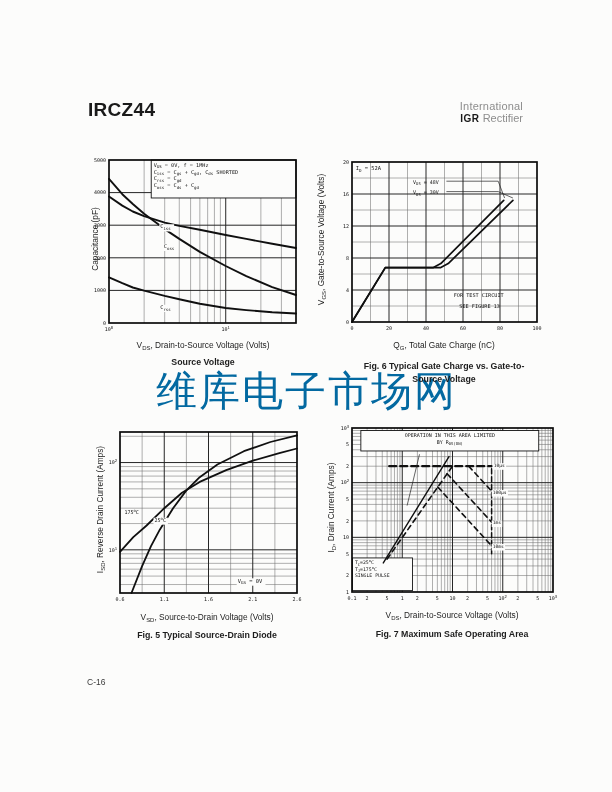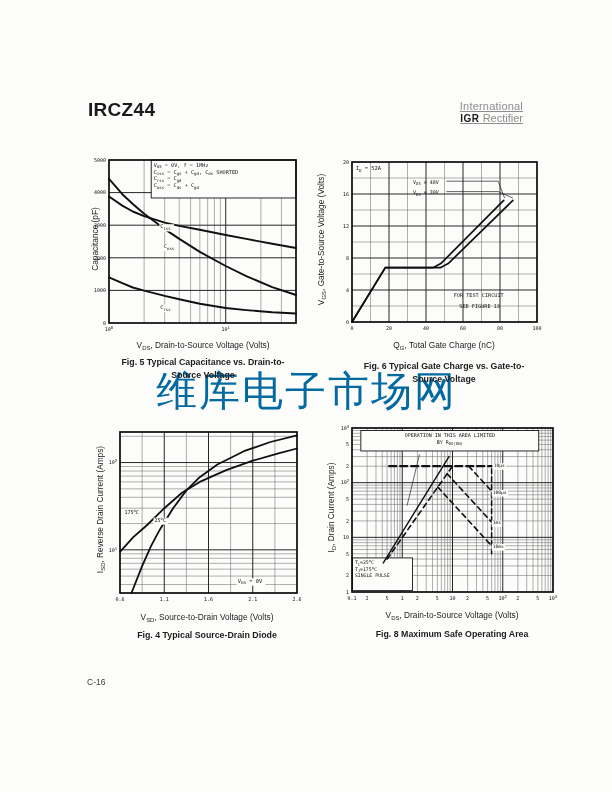--- a/index.html
+++ b/index.html
@@ -3,21 +3,21 @@
 <meta charset="utf-8">
 <title>IRCZ44 Datasheet Page</title>
 <style>
   html,body{margin:0;padding:0;background:#e8e8e8;}
   .page{position:relative;width:612px;height:792px;margin:0 auto;background:#fcfcfb;
         font-family:"Liberation Sans",sans-serif;overflow:hidden;}
   .watermark{position:absolute;left:156px;top:364px;font-size:41px;color:#0369a1;
              letter-spacing:2px;white-space:nowrap;z-index:0;font-family:"DejaVu Sans",sans-serif;}
   .part{position:absolute;left:88px;top:99px;font-size:19px;font-weight:bold;color:#1a1a1a;
         letter-spacing:.3px;z-index:1;}
-  .brand{position:absolute;right:89px;top:100px;text-align:right;color:#8d8d8d;z-index:1;text-decoration:underline;}
+  .brand{position:absolute;right:89px;top:100px;text-align:right;color:#8d8d8d;z-index:1;}
   .brand .intl{font-size:11px;letter-spacing:.2px;}
   .brand .row2{font-size:11px;margin-top:0px;}
   .ior{color:#1a1a1a;font-weight:bold;font-size:10px;letter-spacing:.5px;padding-left:22px;}
   .chart{position:absolute;z-index:1;}
   .vlab{position:absolute;font-size:8.3px;color:#1d1d1d;transform:rotate(-90deg);
         transform-origin:center;text-align:center;width:200px;z-index:1;}
   .xlab{position:absolute;text-align:center;font-size:8.3px;color:#1d1d1d;z-index:1;}
   .cap{position:absolute;text-align:center;font-weight:bold;font-size:8.8px;line-height:12.5px;
        color:#1d1d1d;z-index:1;}
   .footer{position:absolute;left:87px;top:677px;font-size:8.5px;color:#3a3a3a;z-index:1;text-align:right;}
@@ -75,21 +75,20 @@
         <text x="-3" y="132.20000000000002" font-size="5" text-anchor="end" fill="#141414" font-family="&quot;DejaVu Sans Mono&quot;,monospace"><tspan dy="0.00">1000</tspan></text>
         <text x="-3" y="99.6" font-size="5" text-anchor="end" fill="#141414" font-family="&quot;DejaVu Sans Mono&quot;,monospace"><tspan dy="0.00">2000</tspan></text>
         <text x="-3" y="67" font-size="5" text-anchor="end" fill="#141414" font-family="&quot;DejaVu Sans Mono&quot;,monospace"><tspan dy="0.00">3000</tspan></text>
         <text x="-3" y="34.39999999999999" font-size="5" text-anchor="end" fill="#141414" font-family="&quot;DejaVu Sans Mono&quot;,monospace"><tspan dy="0.00">4000</tspan></text>
         <text x="-3" y="1.8" font-size="5" text-anchor="end" fill="#141414" font-family="&quot;DejaVu Sans Mono&quot;,monospace"><tspan dy="0.00">5000</tspan></text>
       </g>
     </svg>
   <div class="vlab" style="left:-5px;top:234px"><span>Capacitance (pF)</span></div>
   <div class="xlab" style="left:83px;top:340px;width:240px"><span>V</span><span class="sub">DS</span><span>, Drain-to-Source Voltage (Volts)</span></div>
   <div class="cap" style="left:83px;top:356px;width:240px">
-    <div><span>Fig. 5 Typical Capacitance vs. Drain-to-</span></div>
     <div><span>Source Voltage</span></div>
   </div>
 
   <svg id="chart1" class="chart" style="left:330px;top:158px" width="215" height="178" viewBox="0 0 215 178">
       <g transform="translate(22,4)">
         <line x1="18.5" y1="0" x2="18.5" y2="160" stroke="#6e6e6e" stroke-width="0.55"></line>
         <line x1="55.5" y1="0" x2="55.5" y2="160" stroke="#6e6e6e" stroke-width="0.55"></line>
         <line x1="92.5" y1="0" x2="92.5" y2="160" stroke="#6e6e6e" stroke-width="0.55"></line>
         <line x1="129.5" y1="0" x2="129.5" y2="160" stroke="#6e6e6e" stroke-width="0.55"></line>
         <line x1="166.5" y1="0" x2="166.5" y2="160" stroke="#6e6e6e" stroke-width="0.55"></line>
@@ -177,21 +176,21 @@
         <text x="88.5" y="169" font-size="5" text-anchor="middle" fill="#141414" font-family="&quot;DejaVu Sans Mono&quot;,monospace"><tspan dy="0.00">1.6</tspan></text>
         <text x="132.75" y="169" font-size="5" text-anchor="middle" fill="#141414" font-family="&quot;DejaVu Sans Mono&quot;,monospace"><tspan dy="0.00">2.1</tspan></text>
         <text x="177" y="169" font-size="5" text-anchor="middle" fill="#141414" font-family="&quot;DejaVu Sans Mono&quot;,monospace"><tspan dy="0.00">2.6</tspan></text>
         <text x="-3" y="119.62026008228834" font-size="5" text-anchor="end" fill="#141414" font-family="&quot;DejaVu Sans Mono&quot;,monospace"><tspan dy="0.00">10</tspan><tspan dy="-2.10" font-size="3.90">1</tspan></text>
         <text x="-3" y="32.36202420081942" font-size="5" text-anchor="end" fill="#141414" font-family="&quot;DejaVu Sans Mono&quot;,monospace"><tspan dy="0.00">10</tspan><tspan dy="-2.10" font-size="3.90">2</tspan></text>
       </g>
     </svg>
   <div class="vlab" style="left:0px;top:504px"><span>I</span><span class="sub">SD</span><span>, Reverse Drain Current (Amps)</span></div>
   <div class="xlab" style="left:87px;top:612px;width:240px"><span>V</span><span class="sub">SD</span><span>, Source-to-Drain Voltage (Volts)</span></div>
   <div class="cap" style="left:87px;top:629px;width:240px">
-    <div><span>Fig. 4 Typical Source-Drain Diode</span></div>
+    <div><span>Fig. 5 Typical Source-Drain Diode</span></div>
   </div>
 
   <svg id="chart3" class="chart" style="left:328px;top:424px" width="233" height="182" viewBox="0 0 233 182">
       <g transform="translate(24,4)">
         <line x1="15.126757282115058" y1="0" x2="15.126757282115058" y2="164" stroke="#6e6e6e" stroke-width="0.55"></line>
         <line x1="23.975343049663035" y1="0" x2="23.975343049663035" y2="164" stroke="#6e6e6e" stroke-width="0.55"></line>
         <line x1="30.25351456423011" y1="0" x2="30.25351456423011" y2="164" stroke="#6e6e6e" stroke-width="0.55"></line>
         <line x1="35.12324271788494" y1="0" x2="35.12324271788494" y2="164" stroke="#6e6e6e" stroke-width="0.55"></line>
         <line x1="39.10210033177809" y1="0" x2="39.10210033177809" y2="164" stroke="#6e6e6e" stroke-width="0.55"></line>
         <line x1="42.4661765107164" y1="0" x2="42.4661765107164" y2="164" stroke="#6e6e6e" stroke-width="0.55"></line>
@@ -295,17 +294,17 @@
         <text x="-3" y="72.92297309629764" font-size="5" text-anchor="end" fill="#141414" font-family="&quot;DejaVu Sans Mono&quot;,monospace"><tspan dy="0.00">5</tspan></text>
         <text x="-3" y="56.46666666666667" font-size="5" text-anchor="end" fill="#141414" font-family="&quot;DejaVu Sans Mono&quot;,monospace"><tspan dy="0.00">10</tspan><tspan dy="-2.10" font-size="3.90">2</tspan></text>
         <text x="-3" y="40.010360237035684" font-size="5" text-anchor="end" fill="#141414" font-family="&quot;DejaVu Sans Mono&quot;,monospace"><tspan dy="0.00">2</tspan></text>
         <text x="-3" y="18.256306429630957" font-size="5" text-anchor="end" fill="#141414" font-family="&quot;DejaVu Sans Mono&quot;,monospace"><tspan dy="0.00">5</tspan></text>
         <text x="-3" y="1.8" font-size="5" text-anchor="end" fill="#141414" font-family="&quot;DejaVu Sans Mono&quot;,monospace"><tspan dy="0.00">10</tspan><tspan dy="-2.10" font-size="3.90">3</tspan></text>
       </g>
     </svg>
   <div class="vlab" style="left:231px;top:502px"><span>I</span><span class="sub">D</span><span>, Drain Current (Amps)</span></div>
   <div class="xlab" style="left:332px;top:610px;width:240px"><span>V</span><span class="sub">DS</span><span>, Drain-to-Source Voltage (Volts)</span></div>
   <div class="cap" style="left:332px;top:628px;width:240px">
-    <div><span>Fig. 8 Maximum Safe Operating Area</span></div>
+    <div><span>Fig. 7 Maximum Safe Operating Area</span></div>
   </div>
 
   <div class="footer">C-16</div>
 </div>
 
 </body></html>

